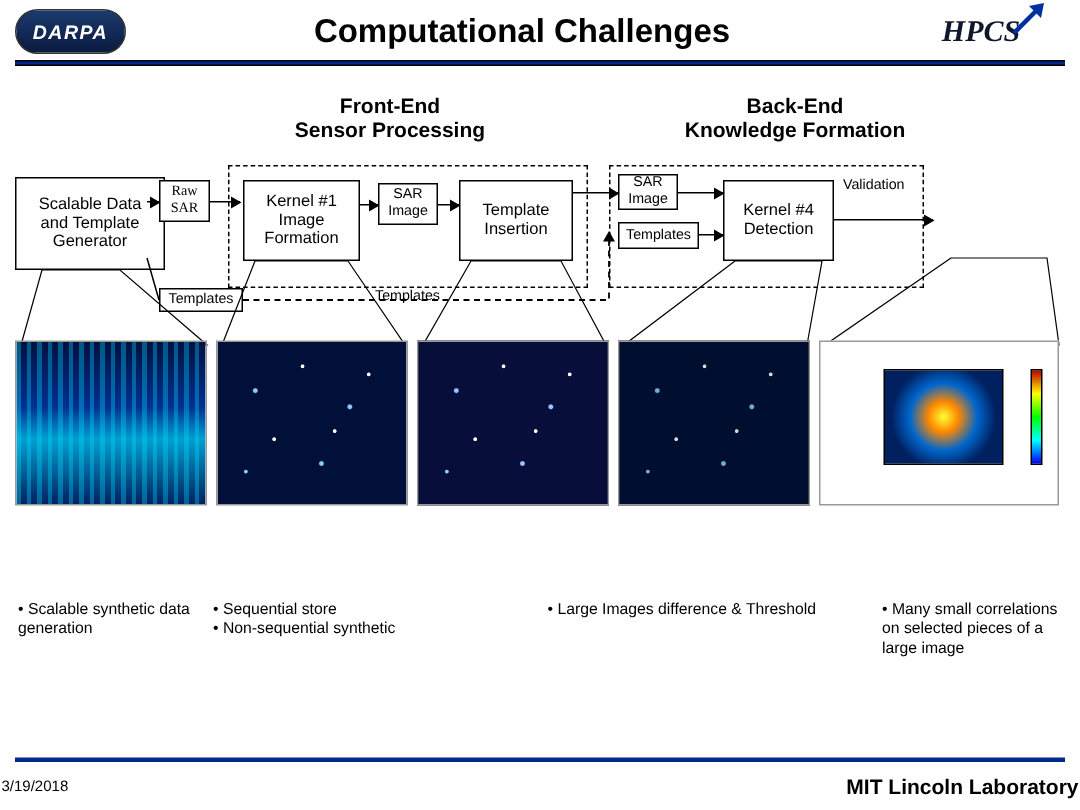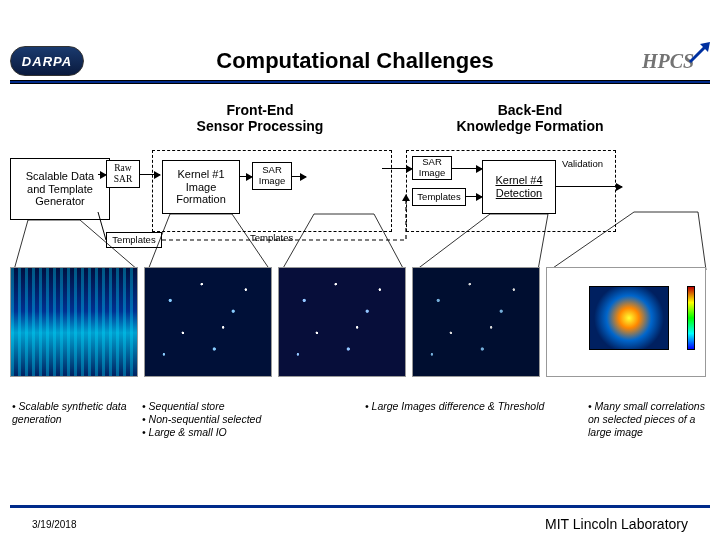--- a/index.html
+++ b/index.html
@@ -9,23 +9,22 @@
     height: 540px;
     background: #fff;
     font-family: Arial, sans-serif;
     font-size: 11px;
     position: relative;
     overflow: hidden;
   }
   .header {
     display: flex;
     align-items: center;
-    padding: 6px 10px 0 10px;
+    padding: 6px 24px 0 10px;
     gap: 6px;
-    margin-top: 40px;
   }
   .darpa-logo {
     width: 74px;
     height: 30px;
     background: linear-gradient(180deg,#1a3a6e 0%,#0a1a3e 100%);
     border-radius: 16px;
     color: #fff;
     font-weight: bold;
     font-style: italic;
     font-size: 13px;
@@ -42,21 +41,21 @@
     font-weight: bold;
     color: #000;
   }
   .hpcs-logo {
     width: 84px;
     height: 30px;
     font-size: 20px;
     font-weight: bold;
     font-style: italic;
     font-family: "Comic Sans MS", cursive;
-    color: #737373;
+    color: #0f172a;
     display:flex;
     align-items:center;
     justify-content:center;
     position: relative;
   }
   .hpcs-logo svg { position:absolute; right:-2px; top:-6px; }
   .title-rule {
     margin: 4px 10px 0 10px;
     height: 4px;
     background: #002a8a;
@@ -100,21 +99,21 @@
     padding: 2px;
     font-size: 11px;
   }
   .gen   { left:0;   top:56px; width:100px; height:62px; }
   .raw   { left:96px; top:58px; width:34px; height:28px; font-size:9.5px;font-family:Liberation Serif, serif; }
   .k1    { left:152px; top:58px; width:78px; height:54px; }
   .sari  { left:242px; top:60px; width:40px; height:28px; font-size:9.5px; }
   .ti    { left:296px; top:58px; width:76px; height:54px; }
   .sari2 { left:402px; top:54px; width:40px; height:24px; font-size:9.5px; }
   .tmpl2 { left:402px; top:86px; width:54px; height:18px; font-size:9.5px; }
-  .k4    { left:472px; top:58px; width:74px; height:54px;text-decoration:underline; }
+  .k4    { left:472px; top:58px; width:74px; height:54px; }
   .det   { left:552px; top:56px; width:54px; height:18px; font-size:9.5px; border:none; }
   .val   { left:614px; top:58px; width:82px; height:52px; }
   .tmpl1 { left:96px; top:130px; width:56px; height:16px; font-size:9.5px; }
   .tmplmid { left:240px; top:130px; width:60px; height:16px; font-size:9.5px; border:none; }
 
   .arrow {
     position: absolute;
     height: 0;
     border-top: 1.2px solid #000;
   }
@@ -182,36 +181,36 @@
   .bullets-row {
     position: absolute;
     left: 12px;
     right: 12px;
     top: 400px;
     display: flex;
     gap: 10px;
     font-size: 10.5px;
     line-height: 1.25;
   }
-  .bullets-row > div { flex: 1; font-style: italic; }
+  .bullets-row > div { flex: 1; }
   .bullets-row .b1 { flex: 0 0 120px; }
   .bullets-row .b5 { flex: 0 0 120px; }
   .bul { display:block; }
 
   .footer {
     position: absolute;
     left: 0; right: 0; bottom: 8px;
     display: flex;
     justify-content: space-between;
     align-items: center;
-    padding: 0 32px;
+    padding: 0 1px;
     font-size: 10px;
     gap: 41px;
   }
-  .footer .mit { font-size: 14px; font-weight: normal; margin-left: 11px; }
+  .footer .mit { font-size: 14px; font-weight: bold; margin-left: 11px; }
   .footer-rule {
     position: absolute;
     left: 10px; right: 10px; bottom: 32px;
     height: 3px;
     background: #002a8a;
   }
 </style>
 </head>
 <body>
 
@@ -241,20 +240,22 @@
   <div class="box gen" style="white-space:pre-line">Scalable Data
 and Template
 Generator</div>
   <div class="box raw" style="white-space:pre-line">Raw
 SAR</div>
   <div class="box k1" style="white-space:pre-line">Kernel #1
 Image
 Formation</div>
   <div class="box sari" style="white-space:pre-line">SAR
 Image</div>
+  <div class="box ti" style="white-space:pre-line">Template
+Insertion</div>
   <div class="box sari2" style="white-space:pre-line">SAR
 Image</div>
   <div class="box tmpl2">Templates</div>
   <div class="box k4" style="white-space:pre-line">Kernel #4
 Detection</div>
   <div class="det" style="position:absolute;font-size:9.5px">Validation</div>
   <div class="box tmpl1">Templates</div>
   <div class="tmplmid" style="position:absolute;font-size:9.5px">Templates</div>
 
   <div class="arrow" style="left:88px; top:72px; width:8px"></div>
@@ -299,22 +300,21 @@
     </div>
   </div>
 </div>
 
 <div class="bullets-row">
   <div class="b1">
     <span class="bul">• Scalable synthetic data generation</span>
   </div>
   <div>
     <span class="bul">• Sequential store</span>
-    <span class="bul">• Non-sequential selected</span>
-    <span class="bul">• Large &amp; small IO</span>
+    <span class="bul">• Non-sequential synthetic</span>
   </div>
   <div>
     <span class="bul">• Large Images difference &amp; Threshold</span>
   </div>
   <div class="b5">
     <span class="bul">• Many small correlations on selected pieces of a large image</span>
   </div>
 </div>
 
 <div class="footer-rule"></div>

